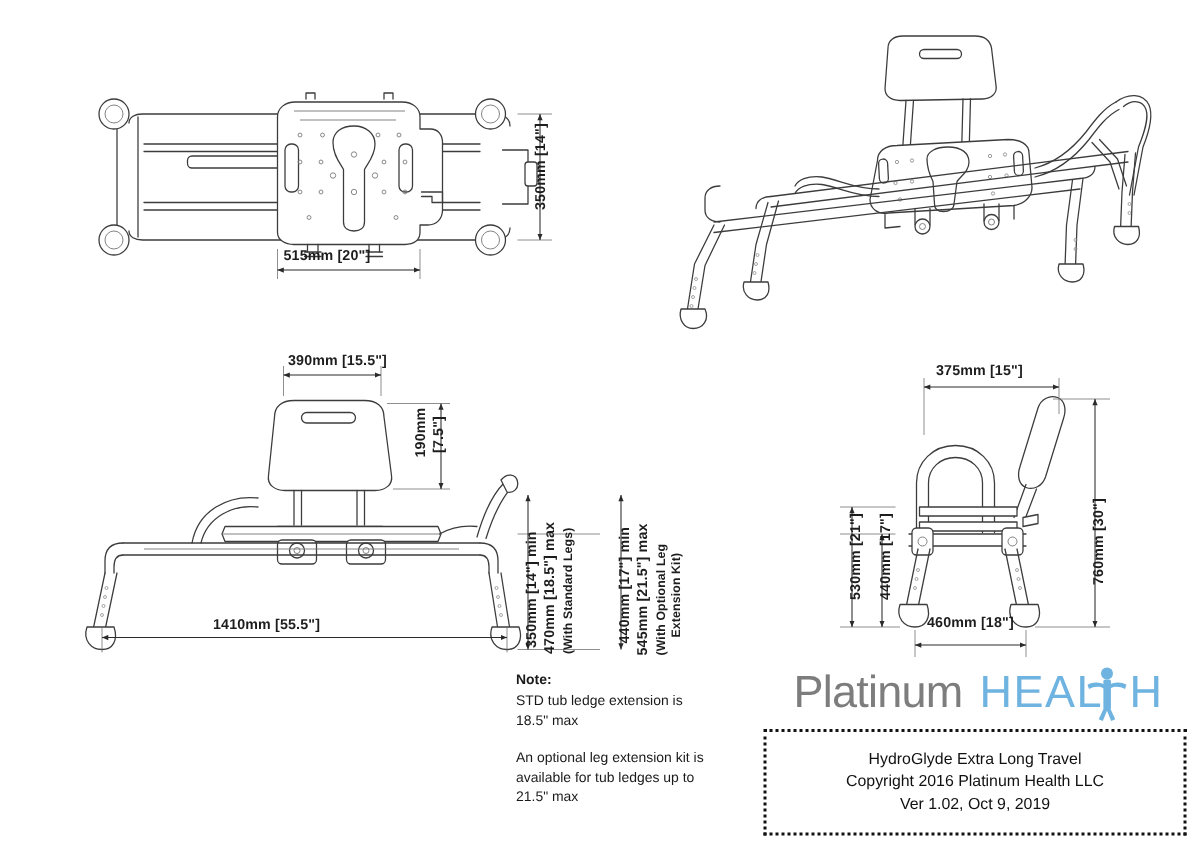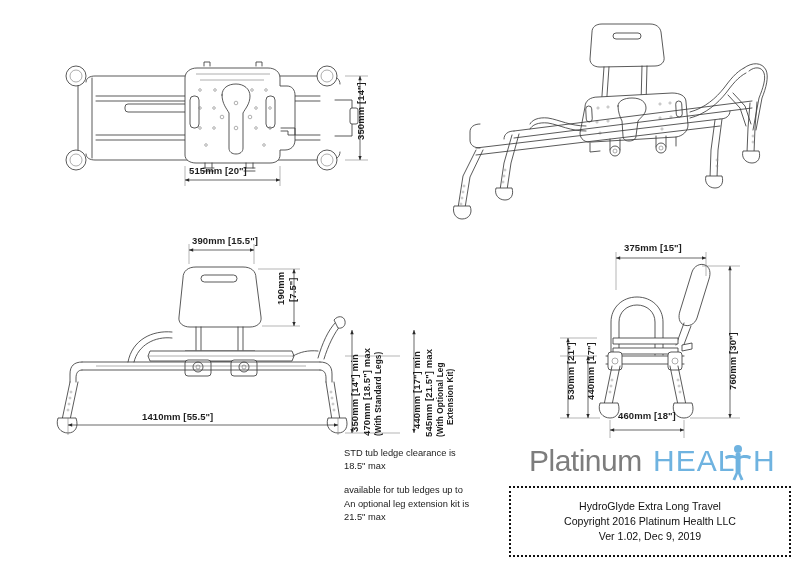--- a/index.html
+++ b/index.html
@@ -439,41 +439,42 @@
 
   <div class="dim-text" style="left:624px; top:243px;">375mm [15"]</div>
 
   <div class="dim-text" style="left:618px; top:411px;">460mm [18"]</div>
 
   <div class="dim-text vert" style="left:566px; top:400px;">530mm [21"]</div>
   <div class="dim-text vert" style="left:586px; top:400px;">440mm [17"]</div>
   <div class="dim-text vert" style="left:728px; top:390px;">760mm [30"]</div>
 
   <div class="note-block">
-    <div>STD tub ledge clearance is</div>
+    <div class="note-title">Note:</div>
+    <div>STD tub ledge extension is</div>
     <div>18.5" max</div>
     <div class="note-gap"></div>
+    <div>An optional leg extension kit is</div>
     <div>available for tub ledges up to</div>
-    <div>An optional leg extension kit is</div>
     <div>21.5" max</div>
   </div>
 
   <svg class="logo" viewBox="0 0 268 40">
     <text x="0" y="30" font-family="Liberation Sans, sans-serif" font-size="30" fill="#7d7d7d" letter-spacing="-0.5">Platinum</text>
     <text x="124" y="30" font-family="Liberation Sans, sans-serif" font-size="30" fill="#6fb3e0" letter-spacing="1">HEAL</text>
     <g fill="#6fb3e0">
       <circle cx="209" cy="8" r="4"></circle>
       <rect x="206.6" y="12" width="5" height="20" rx="1.2"></rect>
       <path d="M196,15.5 C200,13 205,13.8 208,15.6 L210,15.6 C213,13.8 218,13 222,15.5
                L221,18.3 C217.5,16.6 213.5,16.3 210.6,18.3 L207.4,18.3
                C204.5,16.3 200.5,16.6 197,18.3 Z"></path>
       <path d="M207.4,30 L203.5,38.5 L206.2,39.6 L209,32.8 L211.8,39.6 L214.5,38.5 L210.6,30 Z"></path>
     </g>
     <text x="224" y="30" font-family="Liberation Sans, sans-serif" font-size="30" fill="#6fb3e0">H</text>
   </svg>
 
   <div class="titleblock">
     <div>HydroGlyde Extra Long Travel</div>
     <div>Copyright 2016 Platinum Health LLC</div>
-    <div>Ver 1.02, Dec 9, 2019</div>
+    <div>Ver 1.02, Oct 9, 2019</div>
   </div>
 
 </div>
 
 </body></html>

